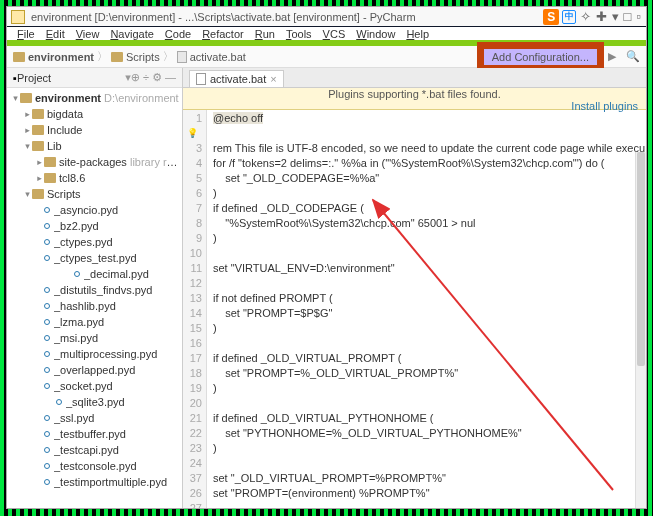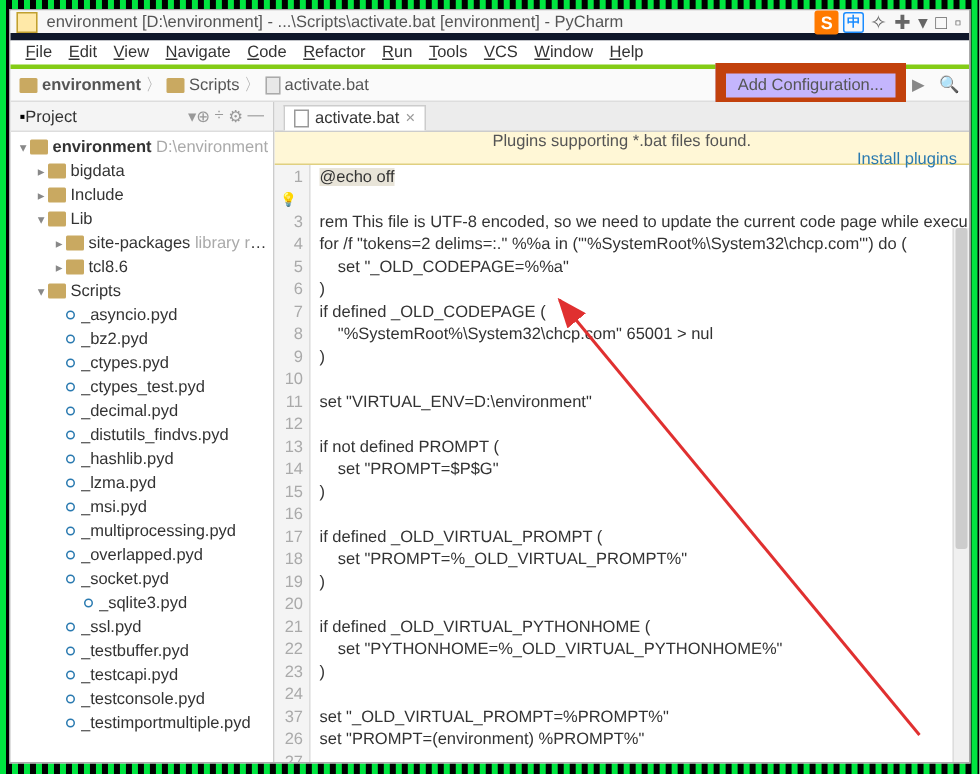--- a/index.html
+++ b/index.html
@@ -1,25 +1,25 @@
 <!DOCTYPE html>
 <html><head>
 <meta charset="utf-8">
 <style>
 * { margin: 0; padding: 0; box-sizing: border-box; font-family: -apple-system, "Segoe UI", Arial, sans-serif; font-size: 11px; }
 body { background: repeating-linear-gradient(90deg, #00e640 0 4px, #000 4px 8px); padding: 6px; overflow: hidden; }
 .window { background: #fff; border: 1px solid #aaa; height: 503px; display: flex; flex-direction: column; position: relative; }
-.titlebar { height: 20px; display: flex; align-items: center; padding: 0 4px; border-bottom: 5px solid #0f172a; background: #f8f8f8; }
+.titlebar { height: 20px; display: flex; align-items: center; padding: 0 4px; border-bottom: 1px solid #0f172a; background: #f8f8f8; }
 .app-icon { width: 14px; height: 14px; background: #ffe9a8; border: 1px solid #c0a030; margin-right: 6px; }
 .title-text { color: #555; flex: 1; white-space: nowrap; overflow: hidden; text-overflow: ellipsis; }
 .title-icons { display: flex; gap: 3px; align-items: center; }
 .s-icon { width: 16px; height: 16px; background: #ff7a00; color: #fff; font-weight: bold; display: flex; align-items: center; justify-content: center; border-radius: 2px; font-size: 12px; }
 .cn-icon { width: 14px; height: 14px; border: 1.5px solid #1a8cff; color: #1a8cff; display: flex; align-items: center; justify-content: center; font-size: 9px; font-weight: bold; border-radius: 2px; }
 .sym { color: #666; font-size: 13px; padding: 0 1px; }
-.menubar { height: 19px; display: flex; align-items: center; padding: 0 6px; gap: 3px; border-bottom: 3px solid #84cc16; background: #fff; }
+.menubar { height: 19px; display: flex; align-items: center; padding: 0 6px; gap: 3px; border-bottom: 6px solid #84cc16; background: #fff; }
 .menu-item { color: #333; padding: 1px 4px; }
 .menu-item u { text-decoration: underline; }
 .navbar { height: 22px; display: flex; align-items: center; padding: 0 6px; border-bottom: 1px solid #ddd; background: #fafafa; }
 .folder-ico { width: 12px; height: 10px; background: #c9a961; border-radius: 1px; display: inline-block; margin-right: 3px; }
 .bread { color: #555; display: flex; align-items: center; }
 .bread .sep { margin: 0 3px; color: #aaa; }
 .bread .file-ico { width: 10px; height: 12px; background: #e8e8e8; border: 1px solid #aaa; display: inline-block; margin-right: 3px; }
 .navbar-right { margin-left: auto; display: flex; gap: 4px; align-items: center; }
 .add-conf { border: 7px solid #c2410c; padding: 2px 8px; background: #c4b5fd; color: #555; }
 .nav-ico { width: 14px; height: 14px; color: #888; }
@@ -166,21 +166,21 @@
           <div class="tree-row" style="padding-left: 28px;">
             <span class="tog"></span>
             <span class="ico-pyd"></span>
             <span class="tree-lbl">_ctypes.pyd</span>
           </div>
           <div class="tree-row" style="padding-left: 28px;">
             <span class="tog"></span>
             <span class="ico-pyd"></span>
             <span class="tree-lbl">_ctypes_test.pyd</span>
           </div>
-          <div class="tree-row" style="padding-left: 28px;">
+          <div class="tree-row" style="padding-left: 38px; margin-left: 20px;">
             <span class="tog"></span>
             <span class="ico-pyd"></span>
             <span class="tree-lbl">_decimal.pyd</span>
           </div>
           <div class="tree-row" style="padding-left: 28px;">
             <span class="tog"></span>
             <span class="ico-pyd"></span>
             <span class="tree-lbl">_distutils_findvs.pyd</span>
           </div>
           <div class="tree-row" style="padding-left: 28px;">

